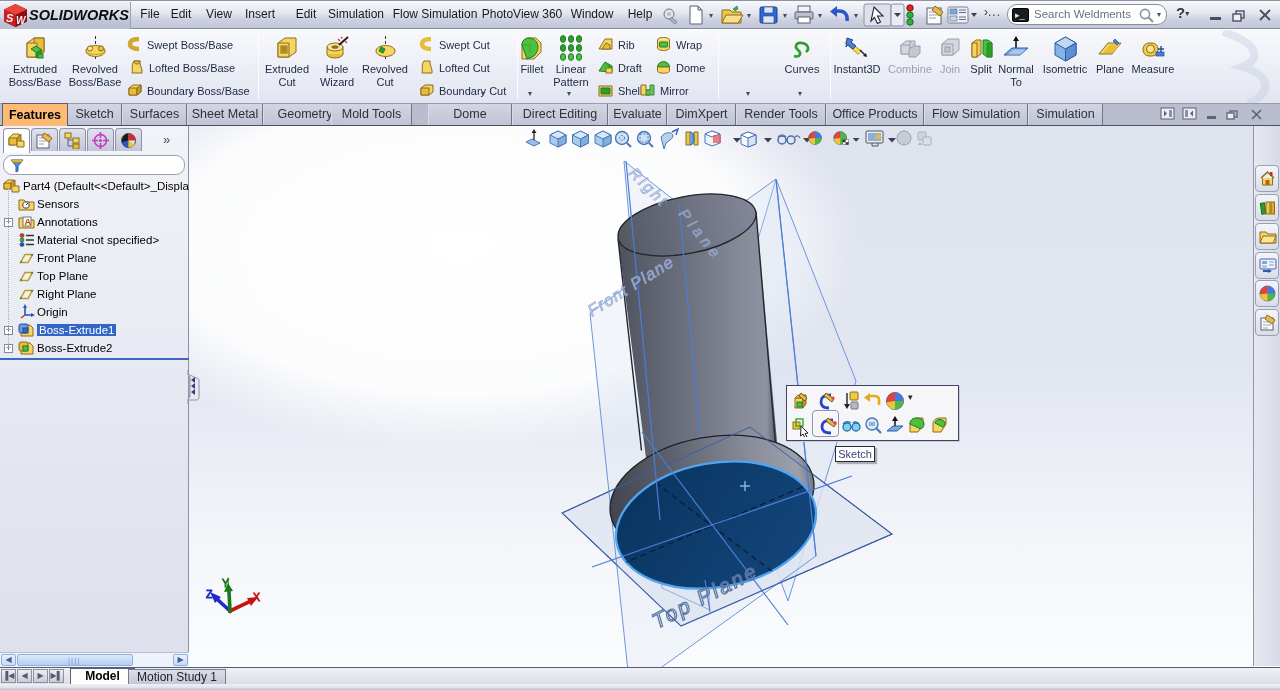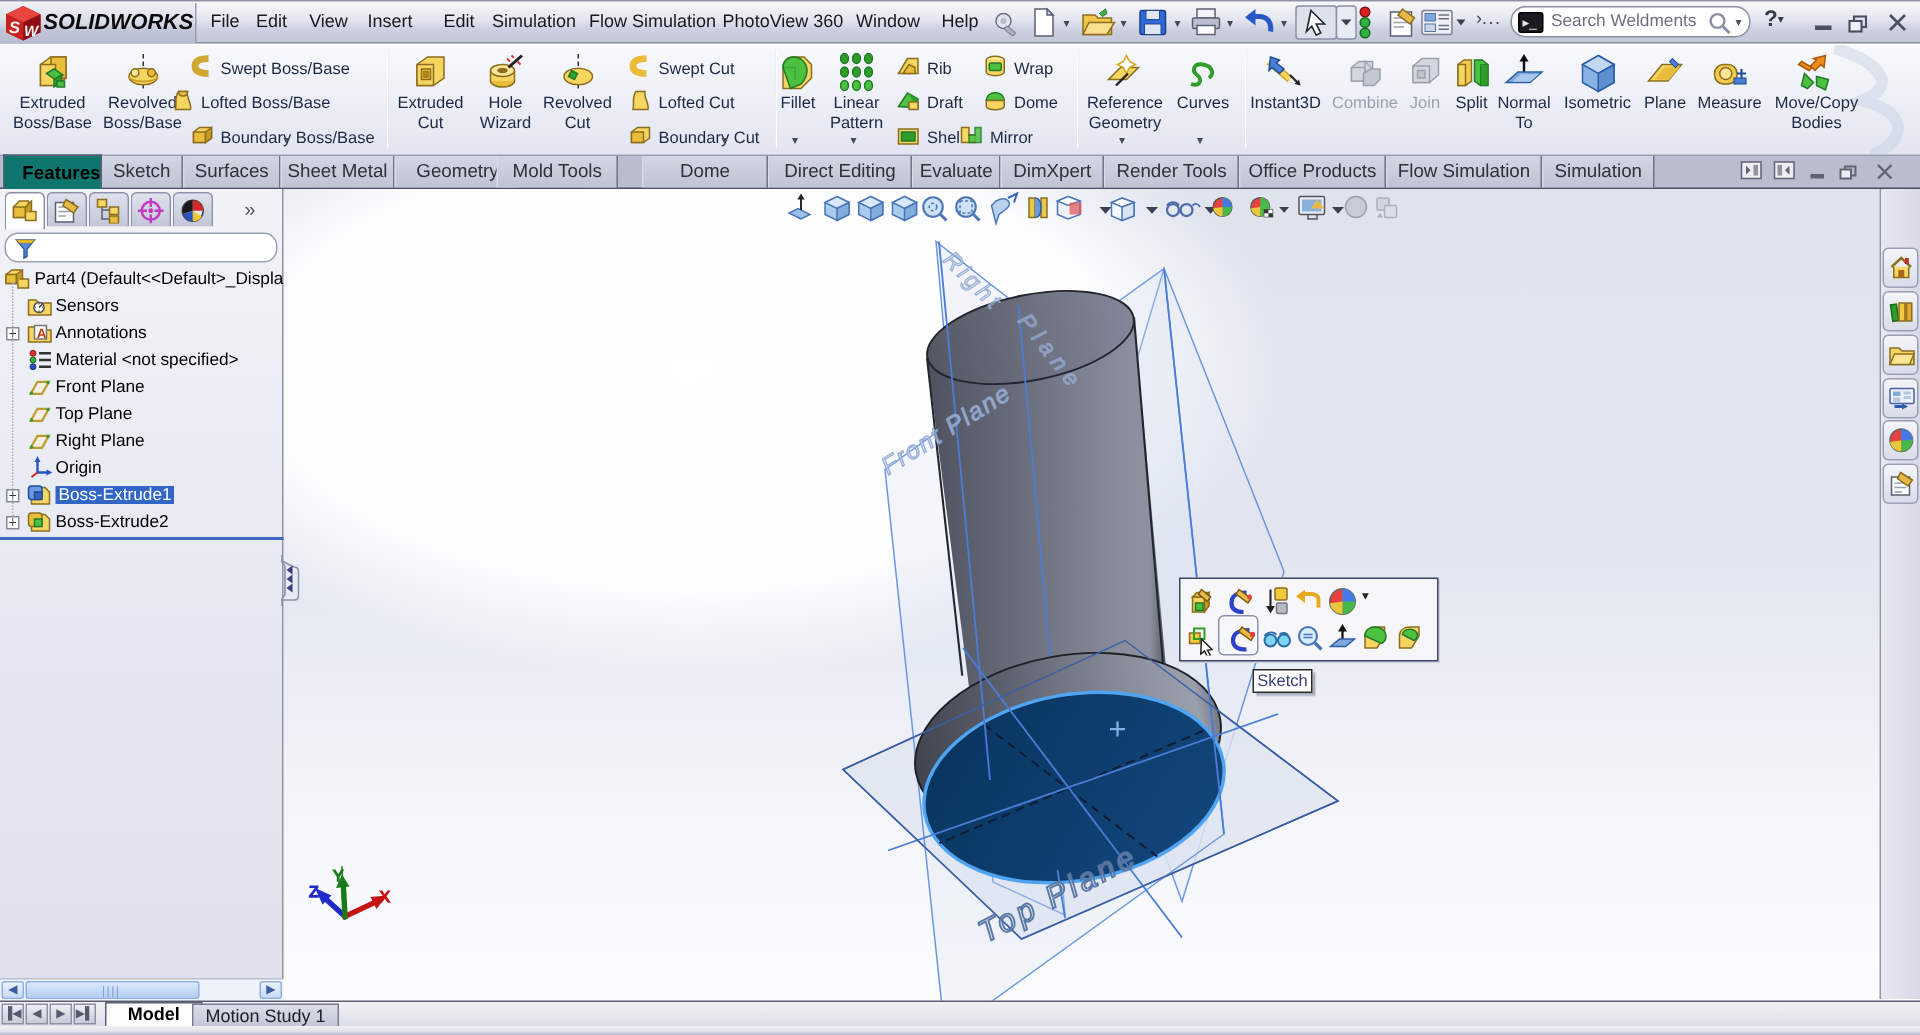--- a/index.html
+++ b/index.html
@@ -21,22 +21,22 @@
 .bigbtn{position:absolute;top:2px;text-align:center;font-size:11px;color:#1c2742;line-height:12.5px}
 .bigbtn .ic{display:block;margin:3px auto 1px}
 .smallrow{position:absolute;font-size:11px;color:#1c2742;white-space:nowrap}
 .smallrow svg{vertical-align:-3px;margin-right:4px}
 .gray{color:#9aa0ae}
 .ddv{position:absolute;font-size:8px;color:#444a5e}
 
 #tabrow{position:absolute;left:0;top:104px;width:1280px;height:22px;background:#b9bdce;border-bottom:1px solid #4c4f63}
 .rtab{position:absolute;top:0;height:21px;line-height:21px;text-align:center;font-size:12.5px;color:#2e3138;
  background:linear-gradient(#d3d6e2,#bfc3d4);border-right:1px solid #70748a;border-left:1px solid #d9dce6}
-#tabfeat{position:absolute;left:2px;top:-1px;width:66px;height:23px;background:#0f766e;border:1px solid #5c5f75;border-bottom:none;
- text-align:right;line-height:22px;font-size:12.5px;font-weight:bold;color:#000;z-index:3}
+#tabfeat{position:absolute;left:2px;top:-1px;width:66px;height:23px;background:#fdba74;border:1px solid #5c5f75;border-bottom:none;
+ text-align:center;line-height:22px;font-size:12.5px;font-weight:bold;color:#000;z-index:3}
 
 #leftpanel{position:absolute;left:0;top:126px;width:189px;height:526px;
  background:linear-gradient(#f2f3f8 0%,#e4e7f1 60%,#dee1ec 100%);border-right:1px solid #8d91a5}
 .ptab{position:absolute;top:2px;width:27px;height:23px;border:1px solid #8d91a5;border-bottom:none;border-radius:4px 4px 0 0;
  background:linear-gradient(#dfe2ec,#c2c6d8)}
 .ptab.active{background:#fff;height:25px}
 #filterbox{position:absolute;left:3px;top:29px;width:182px;height:20px;background:#fff;border:1px solid #9ba0b2;border-radius:9px}
 .trow{position:absolute;left:0;width:189px;height:18px;font-size:11.5px;color:#000;white-space:nowrap}
 .trow svg{position:absolute}
 .tlabel{position:absolute;top:2px}
@@ -184,21 +184,21 @@
           <path d="M4 16c0-3 4-5.5 9.5-5.5S23 13 23 16s-4 5.5-9.5 5.5S4 19 4 16z" fill="#f6d560" stroke="#8a6d1f"></path>
           <path d="M4 16c0 1.8 4 3.4 9.5 3.4S23 17.8 23 16" fill="none" stroke="#c99b22"></path>
           <circle cx="8" cy="13.5" r="2.6" fill="#fae694" stroke="#8a6d1f"></circle>
           <circle cx="19" cy="13.5" r="2.6" fill="#e9bc3a" stroke="#8a6d1f"></circle>
         </svg>
  Revolved<br>Boss/Base</div>
 <div class="smallrow" style="left:127px;top:6px"><svg width="16" height="16" viewBox="0 0 16 16">
           <path d="M12 3C5 3 3 5 3 8s2 5 9 5" fill="none" stroke="#e9bc3a" stroke-width="4.5"></path>
           <path d="M12 3C5 3 3 5 3 8s2 5 9 5" fill="none" stroke="#8a6d1f" stroke-width="4.5" stroke-opacity=".25"></path>
         </svg>Swept Boss/Base</div>
-<div class="smallrow" style="left:114px;top:29px"><svg width="16" height="16" viewBox="0 0 16 16">
+<div class="smallrow" style="left:129px;top:29px"><svg width="16" height="16" viewBox="0 0 16 16">
           <path d="M5 2h6c-1 4 3 8 2 12H3c1-4-1-8 2-12z" fill="#f6d560" stroke="#8a6d1f"></path>
           <path d="M5 2h6c0 2-1 3-3 3S5 4 5 2z" fill="#e9bc3a" stroke="#8a6d1f"></path>
         </svg>Lofted Boss/Base</div>
 <div class="smallrow" style="left:127px;top:52px"><svg width="16" height="16" viewBox="0 0 16 16">
           <path d="M2 6l4-3h8v7l-4 3H2z" fill="#f6d560" stroke="#8a6d1f"></path>
           <path d="M2 6h8v7H2z" fill="#e9bc3a" stroke="#8a6d1f"></path>
           <path d="M10 6l4-3v7l-4 3z" fill="#c99b22" stroke="#8a6d1f"></path>
         </svg>Boundary Boss/Base</div>
 <div class="bigbtn" style="left:257px;width:60px">
  <svg class="ic" width="27" height="27" viewBox="0 0 27 27">
@@ -279,27 +279,20 @@
           <rect x="4.5" y="6" width="8" height="5" rx="1" fill="#4cc13f" stroke="#1f7a2a"></rect>
         </svg>Wrap</div>
 <div class="smallrow" style="left:655px;top:29px"><svg width="17" height="16" viewBox="0 0 17 16">
           <path d="M2.5 8a6 5.4 0 0112 0z" fill="#4cc13f" stroke="#1f7a2a"></path>
           <path d="M2.5 8h12v4c0 1.2-2.7 2.2-6 2.2s-6-1-6-2.2z" fill="#f6d560" stroke="#8a6d1f"></path>
         </svg>Dome</div>
 <div class="smallrow" style="left:639px;top:52px"><svg width="17" height="16" viewBox="0 0 17 16">
           <path d="M2 3h5v5h4v5H2z" fill="#f6d560" stroke="#8a6d1f"></path>
           <path d="M15 3h-4v5H7v5h8z" fill="#4cc13f" stroke="#1f7a2a" opacity=".85"></path>
         </svg>Mirror</div>
-<div class="bigbtn" style="left:716px;width:68px">
- <svg class="ic" width="28" height="27" viewBox="0 0 28 27">
-          <path d="M3 18l8-8h12l-8 8z" fill="#f6d560" stroke="#8a6d1f"></path>
-          <path d="M15 2l2 4 4 2-4 2-2 4-2-4-4-2 4-2z" fill="#fff" stroke="#d9a520"></path>
-          <path d="M8 22l8-8" stroke="#222" stroke-width="1.6"></path>
-        </svg>
- Reference<br>Geometry</div>
 <div class="bigbtn" style="left:774px;width:56px">
  <svg class="ic" width="27" height="27" viewBox="0 0 27 27">
           <path d="M5 21c6 2 8-3 4-6s-2-8 4-7 8 6 4 9" fill="none" stroke="#2e9e28" stroke-width="2.6"></path>
         </svg>
  Curves</div>
 <div class="bigbtn" style="left:830px;width:54px">
  <svg class="ic" width="28" height="27" viewBox="0 0 28 27">
           <path d="M3 6l14 12" stroke="#c9a21f" stroke-width="5"></path>
           <path d="M3 6l14 12" stroke="#f6d560" stroke-width="3"></path>
           <path d="M4 3l6 2-2 2 5 4-3 3-5-4-2 2z" fill="#4a7fd4" stroke="#1d4c9a"></path>
@@ -359,28 +352,20 @@
         </svg>
  Plane</div>
 <div class="bigbtn" style="left:1122px;width:62px">
  <svg class="ic" width="28" height="27" viewBox="0 0 28 27">
           <rect x="4" y="8" width="15" height="13" rx="6" fill="#f0cb4e" stroke="#8a6d1f"></rect>
           <circle cx="11.5" cy="14" r="4" fill="#fae694" stroke="#8a6d1f"></circle>
           <path d="M19 14h6M22 11v6" stroke="#1d4c9a" stroke-width="1.4"></path>
           <rect x="17" y="17" width="8" height="4" fill="#4a7fd4" stroke="#1d4c9a" stroke-width=".7"></rect>
         </svg>
  Measure</div>
-<div class="bigbtn" style="left:1177px;width:68px">
- <svg class="ic" width="28" height="27" viewBox="0 0 28 27">
-          <path d="M4 6l7 4-2 2-7-4z" fill="#f08a1d" stroke="#a85a08"></path>
-          <path d="M12 4l8-2-1 8-2-2-4 4-3-3 4-4z" fill="#f08a1d" stroke="#a85a08"></path>
-          <path d="M14 16l8 2-2 7-6-3z" fill="#4cc13f" stroke="#1f7a2a"></path>
-          <path d="M6 14l6 6-4 4-4-2z" fill="#4cc13f" stroke="#1f7a2a"></path>
-        </svg>
- Move/Copy<br>Bodies</div>
 <span class="ddv" style="left:189px;top:59px">▾</span>
 <span class="ddv" style="left:481px;top:59px">▾</span>
 <span class="ddv" style="left:528px;top:59px">▾</span>
 <span class="ddv" style="left:567px;top:59px">▾</span>
 <span class="ddv" style="left:746px;top:59px">▾</span>
 <span class="ddv" style="left:798px;top:59px">▾</span>
 </div>
 <div id="tabrow">
 <div class="rtab" style="left:67px;width:55px">Sketch</div>
 <div class="rtab" style="left:122px;width:65px">Surfaces</div>

